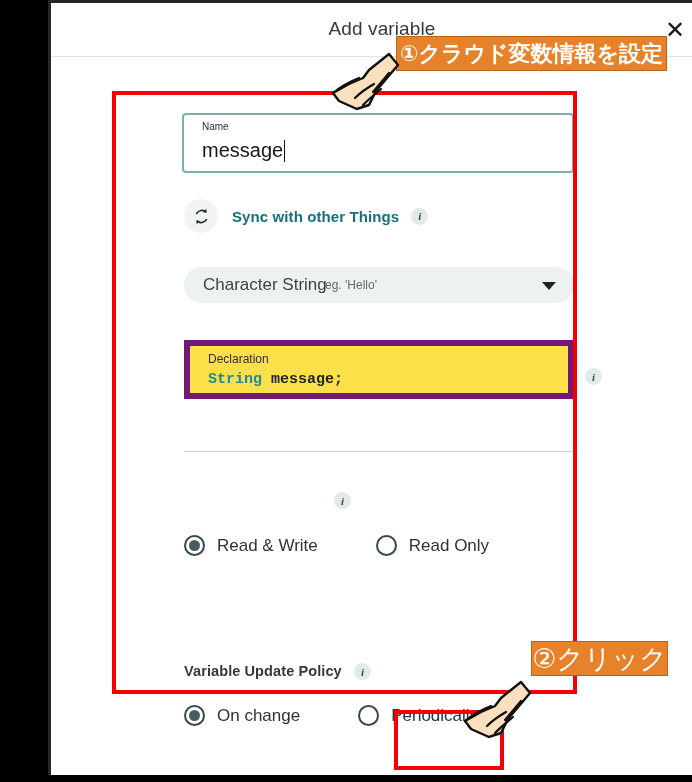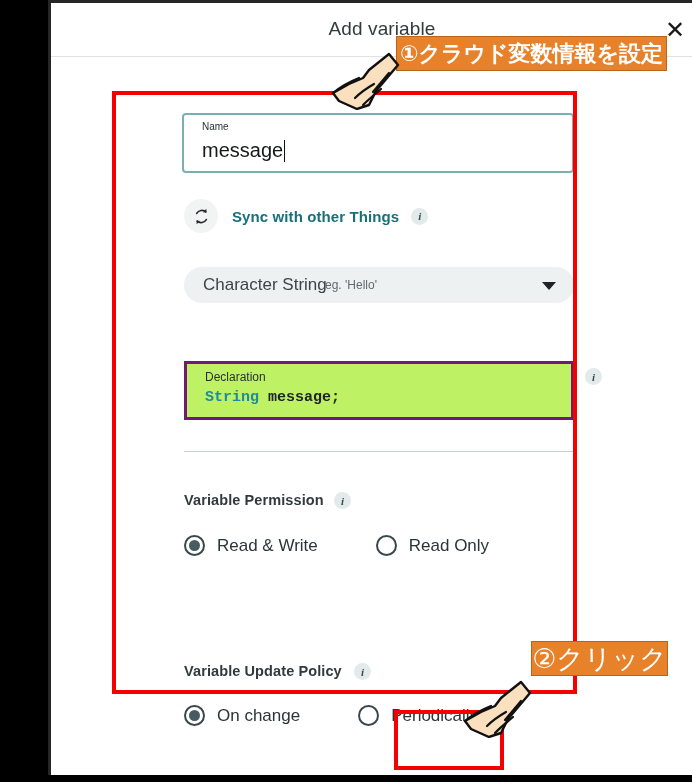--- a/index.html
+++ b/index.html
@@ -189,25 +189,25 @@
     height: 0;
     border-left: 7px solid transparent;
     border-right: 7px solid transparent;
     border-top: 8px solid #1e2426;
   }
 
   
   #declaration-box {
     position: absolute;
     left: 133px;
-    top: 304px;
+    top: 283px;
     width: 390px;
     height: 59px;
-    border: 3px solid #701a75;
-    background: #bef264;
+    border: 6px solid #701a75;
+    background: #fde047;
     box-sizing: border-box;
   }
   #declaration-label {
     position: absolute;
     left: 18px;
     top: 6px;
     font-size: 12px;
     color: #2a3133;
   }
   #declaration-code {
@@ -401,21 +401,20 @@
     </div>
 
     <div id="declaration-box">
       <div id="declaration-label">Declaration</div>
       <div id="declaration-code"><span class="kw">String</span><span class="ident"> message;</span></div>
     </div>
     <span id="declaration-info" class="info-dot">i</span>
 
     <div id="section-divider"></div>
 
-    <div id="permission-heading" class="group-heading">Variable Permission</div>
     <span id="permission-info" class="info-dot">i</span>
     <div id="permission-radios" class="radio-row">
       <div class="radio-option">
         <span class="radio-circle checked"></span>
         <span class="radio-text">Read &amp; Write</span>
       </div>
       <div class="radio-option">
         <span class="radio-circle"></span>
         <span class="radio-text">Read Only</span>
       </div>

